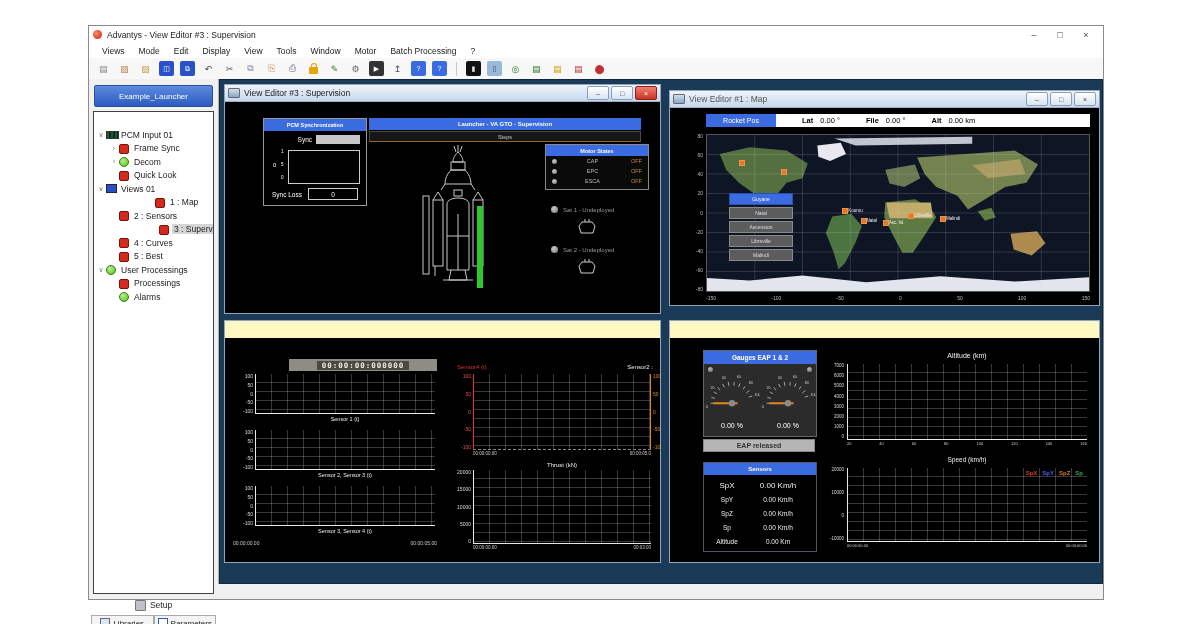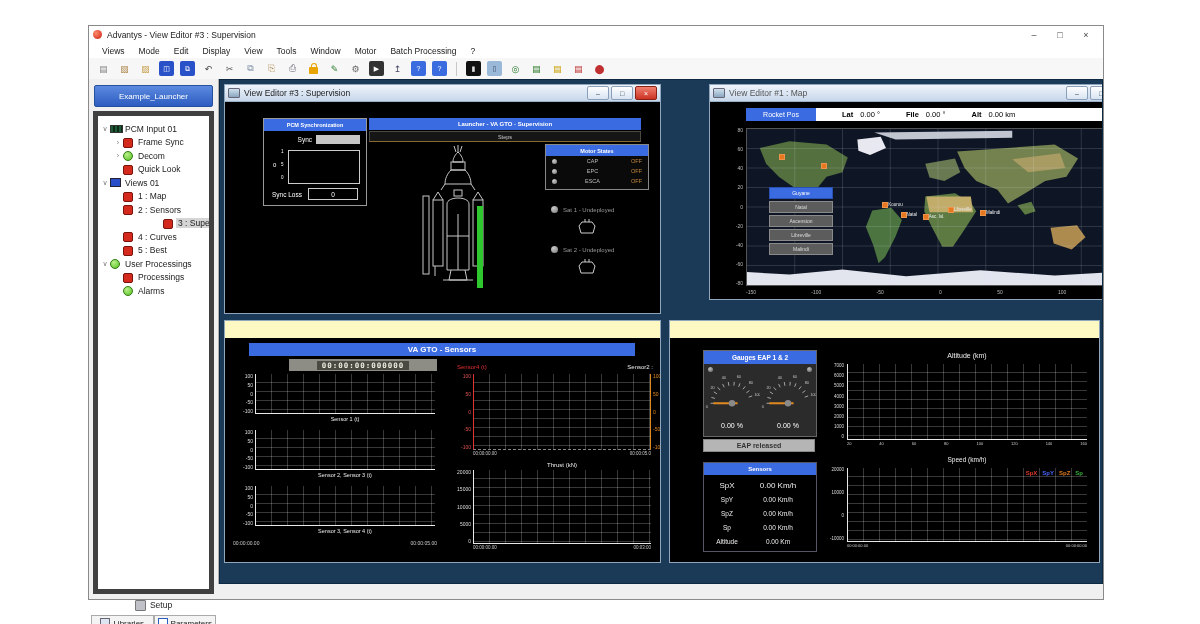--- a/index.html
+++ b/index.html
@@ -15,21 +15,21 @@
   .mitem{font-size:8.5px;color:#222;padding:0 7px;}
   .toolbar{position:absolute;left:0;top:32px;right:0;height:21px;background:#f7f7f7;border-bottom:1px solid #d4d4d4;display:flex;align-items:center;padding-left:4px;}
   .ticon{width:15px;height:15px;margin:0 3px;display:flex;align-items:center;justify-content:center;font-size:9px;border-radius:2px;}
   .ticon.chip{font-size:7px;}
   .tsep{width:1px;height:14px;background:#c8c8c8;margin:0 6px;}
   .lock-icon{position:relative;width:9px;height:7px;background:#e8a400;border-radius:1px;margin-top:4px;}
   .lock-icon::before{content:"";position:absolute;top:-4px;left:1.5px;width:4px;height:4px;border:1.5px solid #e8a400;border-bottom:none;border-radius:3px 3px 0 0;}
   
   .sidebar{position:absolute;left:0;top:53px;width:130px;bottom:15px;background:#f0f0f0;border-right:1px solid #b0b0b0;box-sizing:border-box;}
   .launcher-btn{position:absolute;left:5px;right:5px;top:6px;height:20px;background:linear-gradient(#5c8ae0,#2c5cc0);border:1px solid #24509e;color:#fff;font-size:8px;display:flex;align-items:center;justify-content:center;border-radius:2px;}
-  .tree{position:absolute;left:4px;right:4px;top:32px;height:483px;background:#fff;border:5px solid #404040;padding-top:6px;box-sizing:border-box;overflow:hidden;}
+  .tree{position:absolute;left:4px;right:4px;top:32px;height:483px;background:#fff;border:1px solid #404040;padding-top:16px;box-sizing:border-box;overflow:hidden;}
   .trow{display:flex;align-items:center;height:13.5px;font-size:8.5px;color:#222;white-space:nowrap;}
   .trow.sel .tlbl{background:#d5d5d5;}
   .arr{width:10px;font-size:7px;color:#777;text-align:center;flex:0 0 10px;}
   .ticn{flex:0 0 10px;height:9px;margin-right:3px;position:relative;}
   .ticn.red::before{content:"";position:absolute;left:0;top:0;width:8px;height:8px;background:#d42a1e;border:1px solid #7a130c;border-radius:2px;}
   .ticn.green::before{content:"";position:absolute;left:0;top:0;width:8px;height:8px;background:radial-gradient(circle at 35% 30%,#b8f08a,#58c020);border:1px solid #2e7a10;border-radius:50%;}
   .ticn.monitor::before{content:"";position:absolute;left:0;top:0;width:9px;height:7px;background:#2a4ec8;border:1px solid #223;}
   .ticn.pcm::before{content:"";position:absolute;left:0;top:1px;width:11px;height:6px;background:repeating-linear-gradient(90deg,#1e5a38 0 2px,#0c2a18 2px 4px);border:1px solid #333;}
   .tlbl{padding:0 2px;}
   .setup-row{position:absolute;left:0;right:0;top:519px;height:14px;display:flex;align-items:center;justify-content:center;gap:4px;font-size:8.5px;color:#222;}
@@ -198,21 +198,21 @@
         <div class="trow" style="padding-left: 15px;">
           <span class="arr"></span>
           <span class="ticn red"></span>
           <span class="tlbl">Quick Look</span>
         </div>
         <div class="trow" style="padding-left: 2px;">
           <span class="arr">∨</span>
           <span class="ticn monitor"></span>
           <span class="tlbl">Views 01</span>
         </div>
-        <div class="trow" style="padding-left: 15px;">
+        <div class="trow" style="padding-left: 15px; margin-left: 36px;">
           <span class="arr"></span>
           <span class="ticn red"></span>
           <span class="tlbl">1 : Map</span>
         </div>
         <div class="trow" style="padding-left: 15px;">
           <span class="arr"></span>
           <span class="ticn red"></span>
           <span class="tlbl">2 : Sensors</span>
         </div>
         <div class="trow sel" style="padding-left: 15px; margin-left: 40px;">
@@ -341,21 +341,21 @@
         <div class="sat sat2">
           <span class="led"></span>
           <span>Sat 2 - Undeployed</span>
         </div>
         <svg class="sat-icon sat-icon2" width="20" height="18" viewBox="0 0 20 18">
           <path d="M5,4 L15,4 L18,8 L16,15 L4,15 L2,8 Z M8,4 L8,1 M12,4 L12,1" fill="none" stroke="#ccc"></path>
         </svg>
       </div>
     </div>
 
-    <div class="win" style="left:449px;top:4px;width:431px;height:216px;margin-left:40px;">
+    <div class="win" style="left:449px;top:10px;width:431px;height:216px;">
       <div class="wtitle">
         <span class="wicon"></span>
         <span class="wname">View Editor #1 : Map</span>
         <span class="wctrls">
           <span class="wbtn">–</span>
           <span class="wbtn">□</span>
           <span class="wbtn close">×</span>
         </span>
       </div>
       <div class="wbody">
@@ -457,21 +457,20 @@
             <span>0</span>
             <span>50</span>
             <span>100</span>
             <span>150</span>
           </div>
       </div>
     </div>
 
     <div class="win" style="left:4px;top:240px;width:437px;height:243px;">
       <div class="wbody">
-        <div class="sens-hdr bluehdr">VA GTO - Sensors</div>
         <div class="clockbar">
             <span>00:00:00:000000</span>
           </div>
 
         <div class="yt" style="left:8px;top:36px;width:20px;height:40px;">
             <span>100</span>
             <span>50</span>
             <span>0</span>
             <span>-50</span>
             <span>-100</span>

